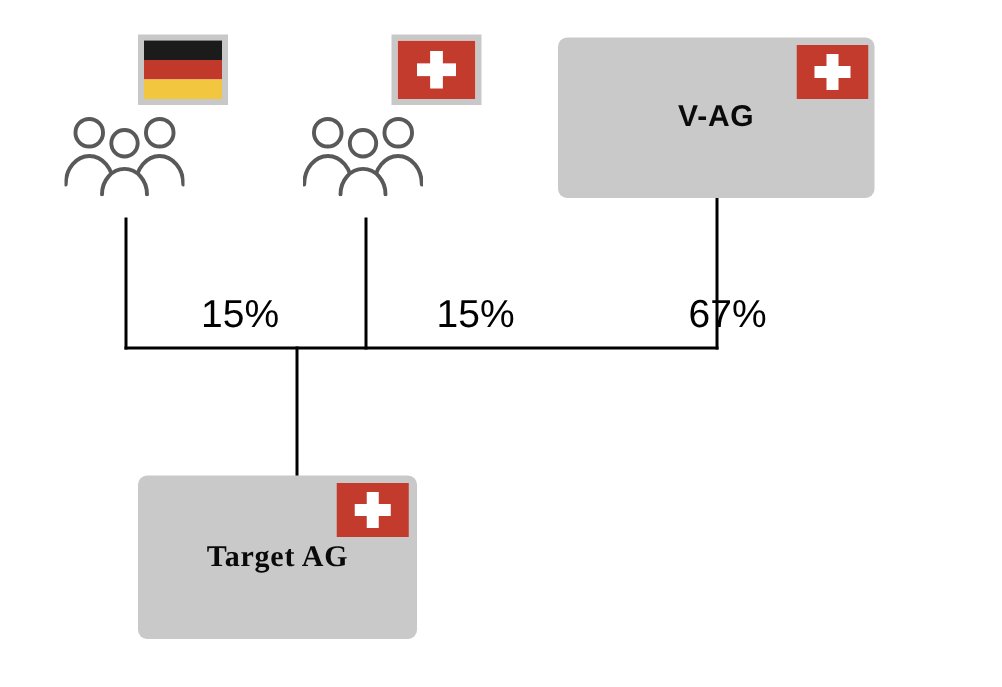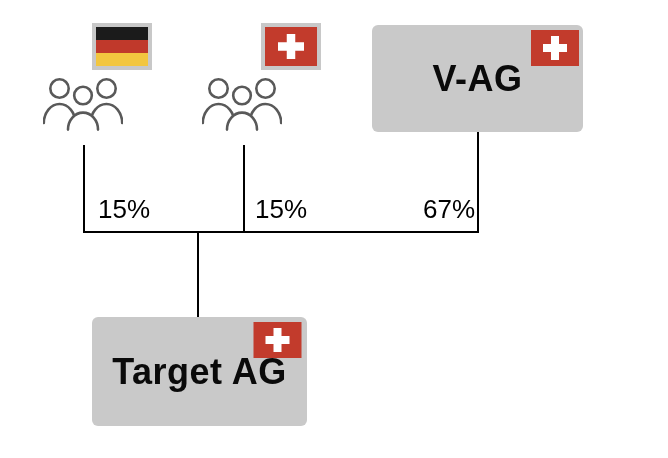--- a/index.html
+++ b/index.html
@@ -21,38 +21,39 @@
   .company-box {
     position: absolute;
     background: #c9c9c9;
     border-radius: 6px;
     display: flex;
     align-items: center;
     justify-content: center;
   }
   .company-label {
     font-weight: bold;
-    font-size: 36px;
+    font-size: 20px;
     color: #0a0a0a;
     letter-spacing: 0.5px;
   }
 
   
   .line {
     position: absolute;
     background: #000000;
   }
 
   
   .pct {
     position: absolute;
     font-size: 26px;
     line-height: 26px;
     color: #000000;
     white-space: nowrap;
+    margin-left: 36px;
   }
 
   
   .flag-frame {
     position: absolute;
     width: 52px;
     height: 39px;
     border: 4px solid #c8c8c8;
   }
   .flag-frame .stripes { width: 100%; height: 100%; display: flex; flex-direction: column; }
@@ -121,21 +122,21 @@
   <div class="line" style="left:83px; top:145px; width:2px; height:88px;"></div>
   <div class="line" style="left:243px; top:145px; width:2px; height:88px;"></div>
   <div class="line" style="left:477px; top:132px; width:2px; height:101px;"></div>
   <div class="line" style="left:83px; top:231px; width:396px; height:2px;"></div>
   <div class="line" style="left:197px; top:231px; width:2px; height:87px;"></div>
 
   <div class="pct" style="left:98px; top:196px;">15%</div>
   <div class="pct" style="left:255px; top:196px;">15%</div>
   <div class="pct" style="left:423px; top:196px;">67%</div>
 
-  <div class="company-box" style="left:92px; top:317px; width:215px; height:109px;">
+  <div class="company-box" style="left:92px; top:317px; width:186px; height:109px;font-family:Liberation Serif, serif;">
     <span class="company-label">Target AG</span>
     <svg class="box-flag flag-svg" style="right:5px;" width="49" height="36" viewBox="0 0 48 36">
       <rect width="48" height="36" fill="#c23b2c"></rect>
       <rect x="20" y="6" width="8" height="24" fill="#ffffff"></rect>
       <rect x="12" y="14" width="24" height="8" fill="#ffffff"></rect>
     </svg>
   </div>
 
 </div>
 

